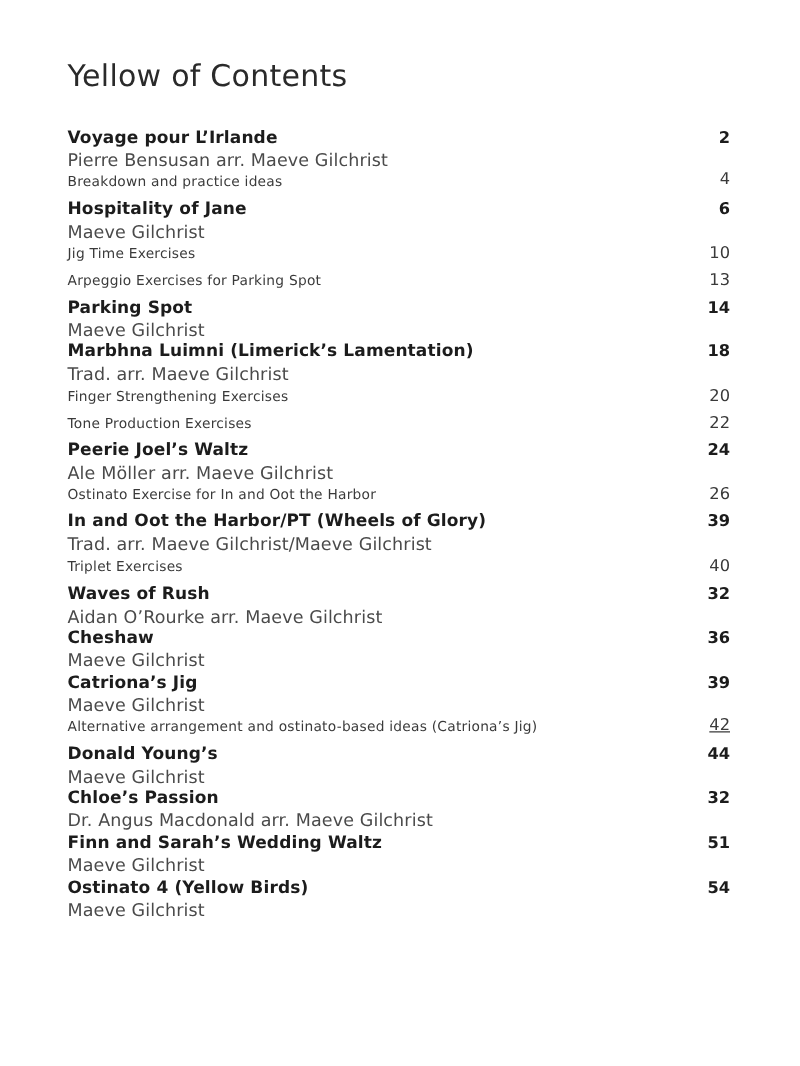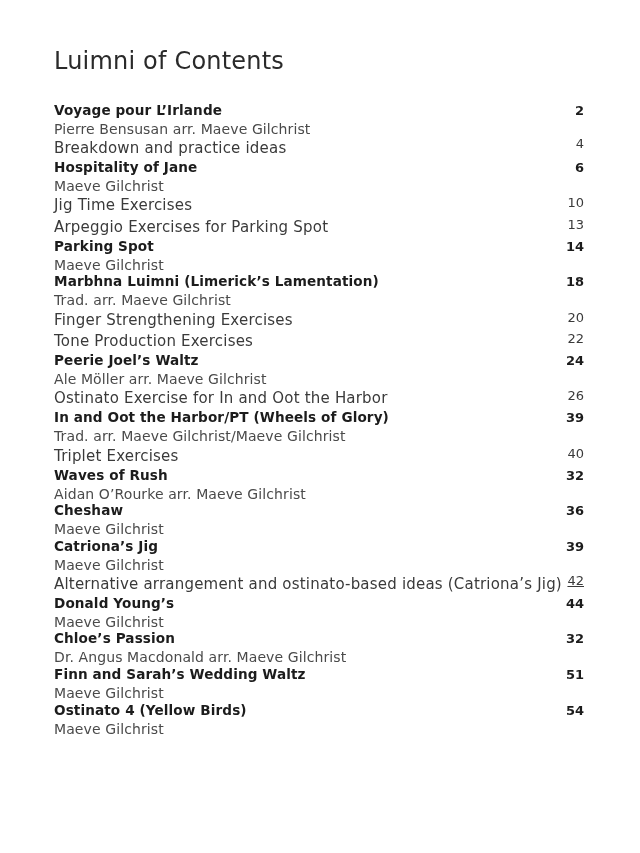--- a/index.html
+++ b/index.html
@@ -44,21 +44,21 @@
       top: 0;
       white-space: nowrap;
     }
     .entry.song .title {
       font-size: 13.6px;
       font-weight: bold;
       color: #1c1c1c;
       letter-spacing: 0.1px;
     }
     .entry.exercise .title {
-      font-size: 15px;
+      font-size: 11px;
       font-weight: normal;
       color: #3a3a3a;
       letter-spacing: 0.2px;
     }
     .entry .credit {
       position: absolute;
       left: 0;
       top: 19px;
       font-size: 14px;
       color: #4a4a4a;
@@ -79,21 +79,21 @@
     }
     .entry.exercise .page {
       font-size: 13px;
       font-weight: normal;
       color: #3a3a3a;
     }
   </style>
 </head>
 <body>
 
-<h1 class="page-title">Luimni of Contents</h1>
+<h1 class="page-title">Yellow of Contents</h1>
 
 <div class="toc">
 
   <div class="entry song" style="top:102px;">
     <span class="title">Voyage pour L’Irlande</span>
     <span class="credit">Pierre Bensusan arr. Maeve Gilchrist</span>
     <span class="page">2</span>
   </div>
 
   <div class="entry exercise" style="top:139px;">

